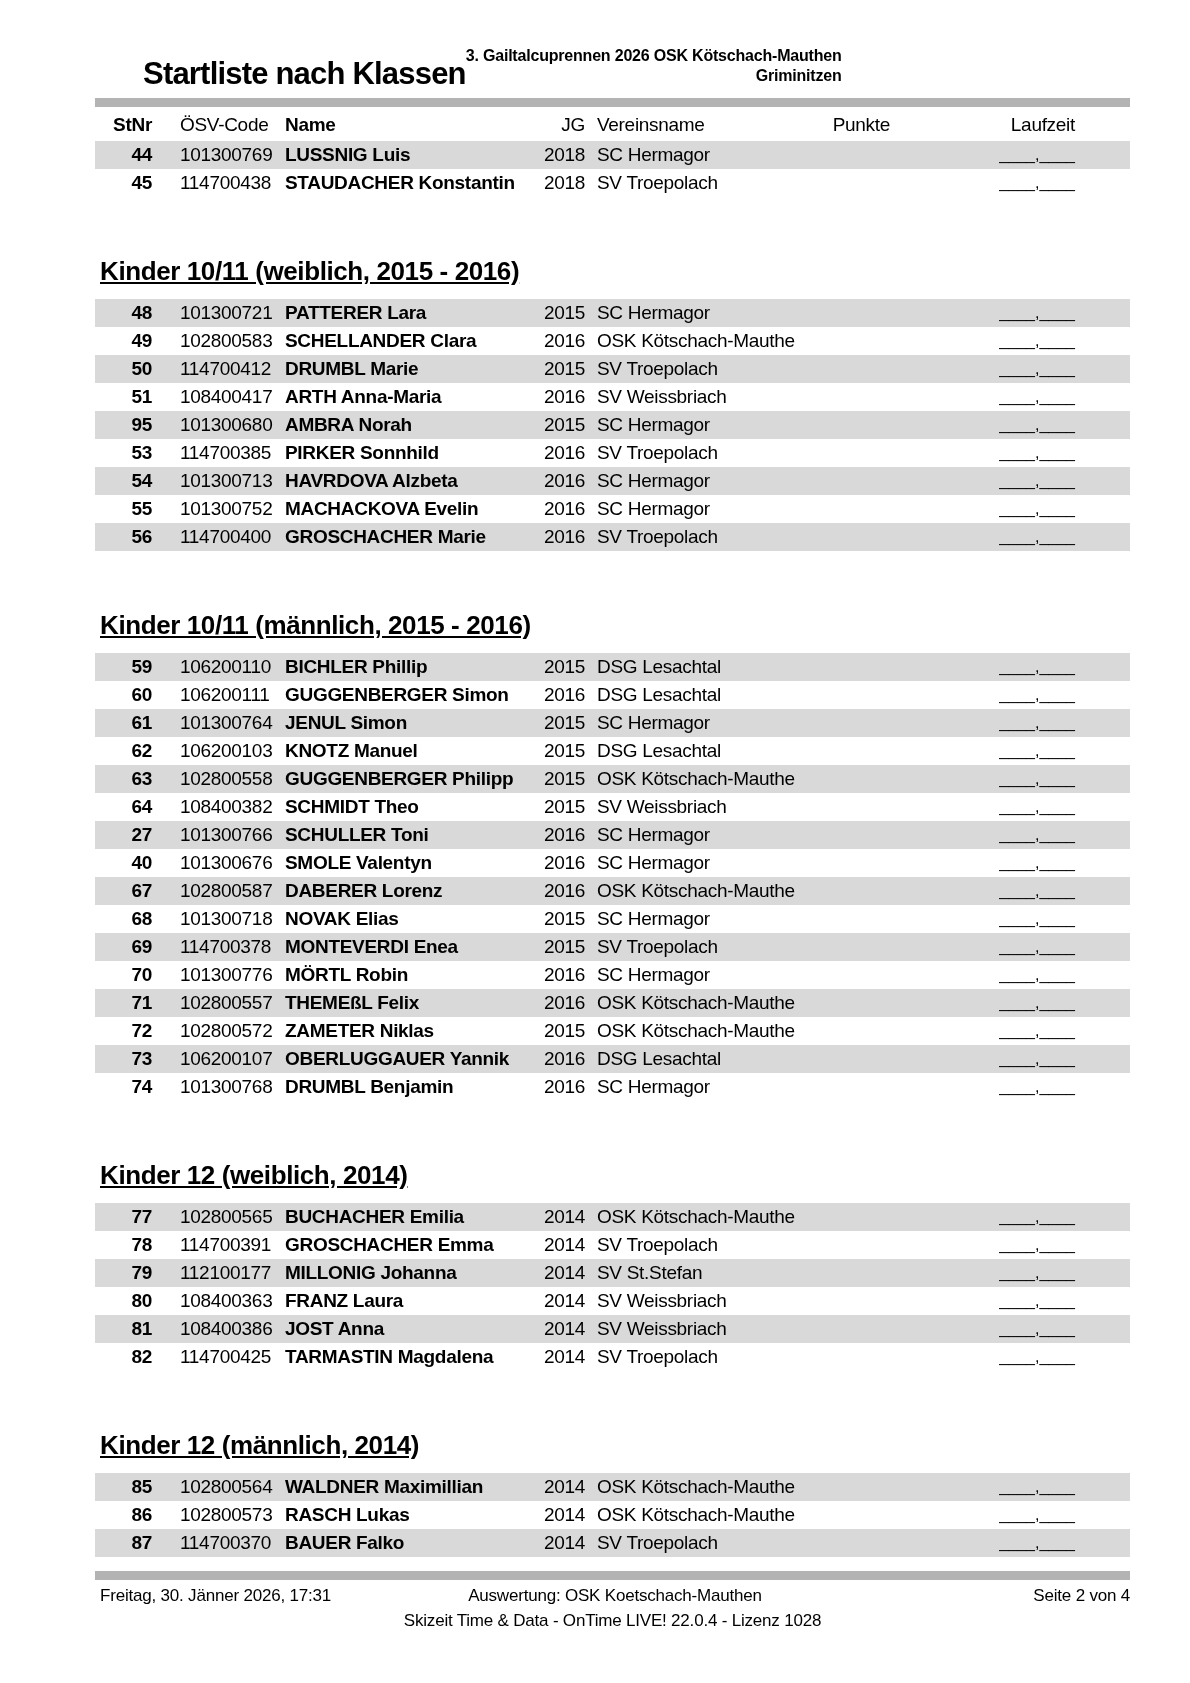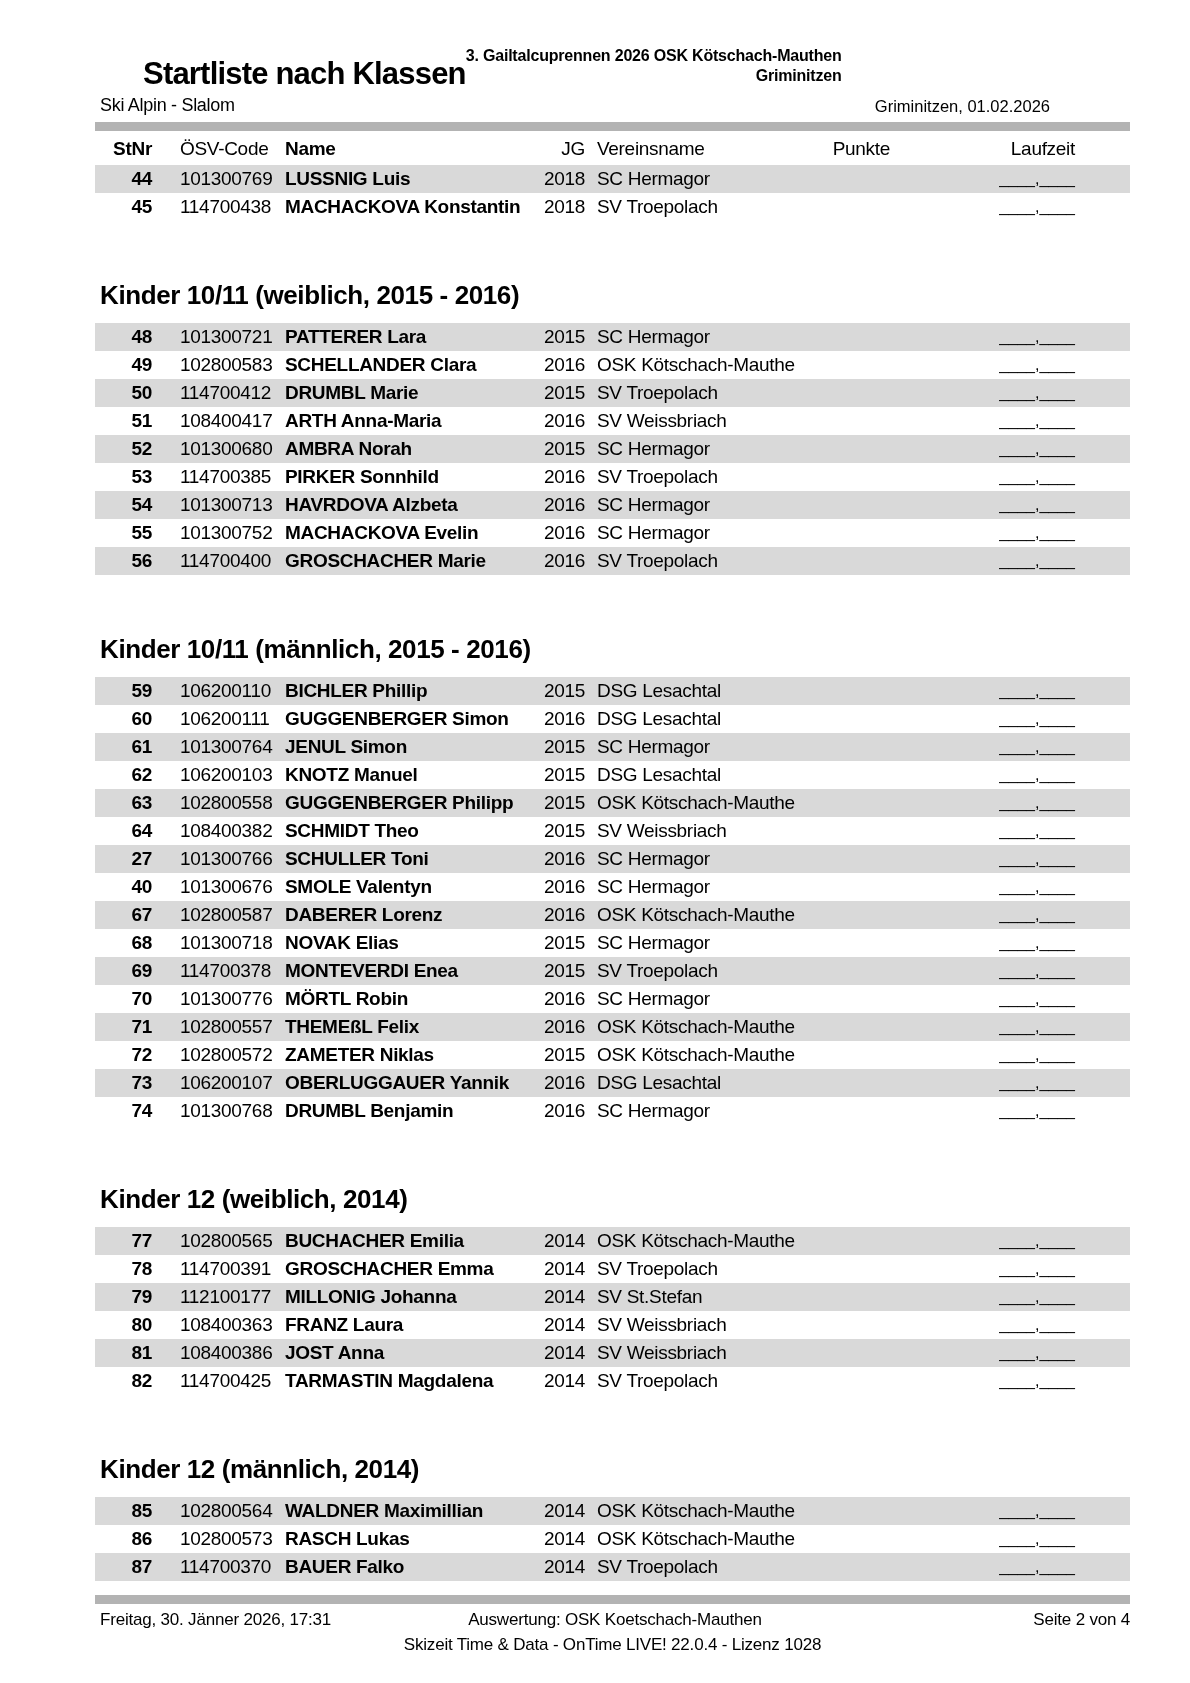--- a/index.html
+++ b/index.html
@@ -28,21 +28,21 @@
   
   .c-stnr    { width:57px;  text-align:right; font-weight:bold; }
   .c-code    { width:95px;  margin-left:28px; }
   .c-name    { width:250px; margin-left:10px; font-weight:bold; }
   .c-jg      { width:50px;  text-align:right; }
   .c-verein  { width:200px; margin-left:12px; white-space:nowrap; }
   .c-punkte  { width:93px;  text-align:right; }
   .c-laufzeit{ flex:1; text-align:right; padding-right:55px; }
 
   
-  .section-heading { font-size:26px; font-weight:bold; letter-spacing:-0.4px; line-height:28px; margin:60px 0 14px; padding-left:5px; }
+  .section-heading { font-size:26px; font-weight:bold; letter-spacing:-0.4px; line-height:28px; margin:60px 0 14px; padding-left:5px;text-decoration:underline; }
 
   
   .rows { width:100%; }
   .table-row { display:flex; height:28px; line-height:28px; font-size:19px; letter-spacing:-0.3px; }
   .rows .table-row:nth-child(odd) { background:var(--stripe); }
   .cell { overflow:visible; }
   .c-laufzeit.cell { font-size:16px; letter-spacing:0; }
 
   
   .footer-rule { height:9px; background:var(--bar); margin-top:14px; }
@@ -58,24 +58,20 @@
 <div class="page">
 
   <div class="header-top">
     <div class="doc-title">Startliste nach Klassen</div>
     <div class="event-block">
       <div>3. Gailtalcuprennen 2026 OSK Kötschach-Mauthen</div>
       <div>Griminitzen</div>
     </div>
   </div>
 
-  <div class="header-sub">
-    <div class="discipline">Ski Alpin - Slalom</div>
-    <div class="loc-date">Griminitzen, 01.02.2026</div>
-  </div>
 
   <div class="rule"></div>
 
   <div class="col-header">
     <div class="hc c-stnr">StNr</div>
     <div class="hc c-code">ÖSV-Code</div>
     <div class="hc c-name">Name</div>
     <div class="hc c-jg">JG</div>
     <div class="hc c-verein">Vereinsname</div>
     <div class="hc c-punkte">Punkte</div>
@@ -89,21 +85,21 @@
           <div class="cell c-code">101300769</div>
           <div class="cell c-name">LUSSNIG Luis</div>
           <div class="cell c-jg">2018</div>
           <div class="cell c-verein">SC Hermagor</div>
           <div class="cell c-punkte"></div>
           <div class="cell c-laufzeit">____,____</div>
         </div>
         <div class="table-row">
           <div class="cell c-stnr">45</div>
           <div class="cell c-code">114700438</div>
-          <div class="cell c-name">MACHACKOVA Konstantin</div>
+          <div class="cell c-name">STAUDACHER Konstantin</div>
           <div class="cell c-jg">2018</div>
           <div class="cell c-verein">SV Troepolach</div>
           <div class="cell c-punkte"></div>
           <div class="cell c-laufzeit">____,____</div>
         </div>
       </div>
       <div class="section-heading">Kinder 10/11 (weiblich, 2015 - 2016)</div>
       <div class="rows">
         <div class="table-row">
           <div class="cell c-stnr">48</div>
@@ -135,21 +131,21 @@
         <div class="table-row">
           <div class="cell c-stnr">51</div>
           <div class="cell c-code">108400417</div>
           <div class="cell c-name">ARTH Anna-Maria</div>
           <div class="cell c-jg">2016</div>
           <div class="cell c-verein">SV Weissbriach</div>
           <div class="cell c-punkte"></div>
           <div class="cell c-laufzeit">____,____</div>
         </div>
         <div class="table-row">
-          <div class="cell c-stnr">52</div>
+          <div class="cell c-stnr">95</div>
           <div class="cell c-code">101300680</div>
           <div class="cell c-name">AMBRA Norah</div>
           <div class="cell c-jg">2015</div>
           <div class="cell c-verein">SC Hermagor</div>
           <div class="cell c-punkte"></div>
           <div class="cell c-laufzeit">____,____</div>
         </div>
         <div class="table-row">
           <div class="cell c-stnr">53</div>
           <div class="cell c-code">114700385</div>

